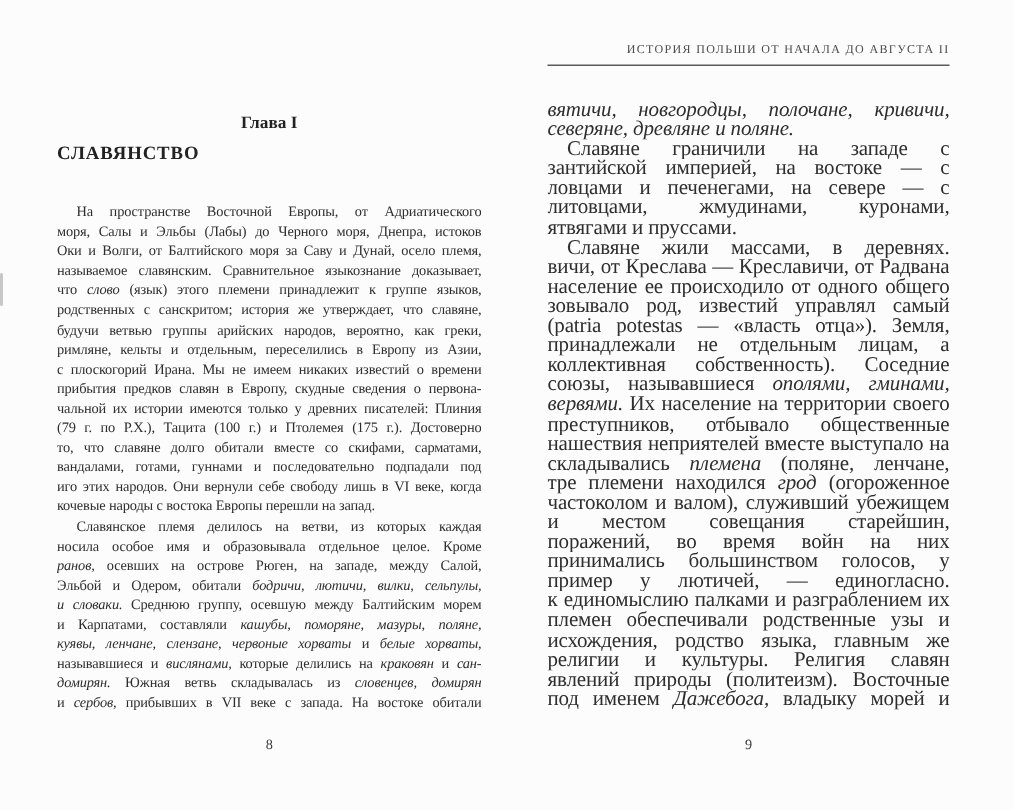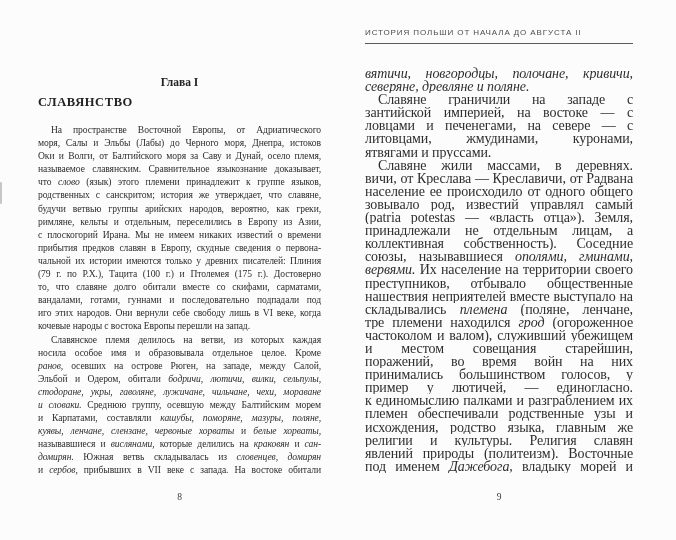--- a/index.html
+++ b/index.html
@@ -9,36 +9,36 @@
     font-family:"Liberation Serif","DejaVu Serif",serif;
     color:#2e2e2e;
   }
   .page-col{position:absolute;}
   #left-col{left:38px;top:76px;width:283px;}
   #right-col{left:365px;top:28px;width:268px;}
 
   .chapter-label{text-align:center;font-weight:bold;font-size:11.5px;color:#222;}
   .chapter-title{text-align:left;font-weight:bold;font-size:12.5px;letter-spacing:.6px;margin-top:7px;color:#222;}
 
-  .body-text{margin-top:13px;font-size:9.6px;}
+  .body-text{margin-top:25px;font-size:9.6px;}
   #right-body{margin-top:23px;font-size:14px;}
 
   .line{
     height:13.1px;line-height:13.1px;overflow:hidden;
     text-align:justify;text-align-last:justify;
     letter-spacing:-.1px;
     white-space:normal;
   }
   .line.indent{text-indent:13px;}
   .line.para-end{text-align-last:left;}
   .line i{font-style:italic;}
 
   .running-header{
-    font-family:Liberation Sans, sans-serif;
-    font-size:8px;letter-spacing:.9px;color:#4c4c4c;text-align:left;
+    font-family:Liberation Serif, serif;
+    font-size:8px;letter-spacing:.9px;color:#4c4c4c;text-align:right;
     height:10px;line-height:10px;
   }
   .header-rule{border-bottom:1px solid #5a5a5a;margin-top:5px;}
 
   .page-num{position:absolute;top:492px;text-align:center;font-size:9.5px;color:#3a3a3a;}
   #page-num-left{left:38px;width:283px;}
   #page-num-right{left:365px;width:268px;}
 
   .scan-artifact{
     position:absolute;left:0;top:182px;width:2px;height:22px;
@@ -69,21 +69,20 @@
         <div class="line"><span>чальной их истории имеются только у древних писателей: Плиния</span></div>
         <div class="line"><span>(79 г. по Р.Х.), Тацита (100 г.) и Птолемея (175 г.). Достоверно</span></div>
         <div class="line"><span>то, что славяне долго обитали вместе со скифами, сарматами,</span></div>
         <div class="line"><span>вандалами, готами, гуннами и последовательно подпадали под</span></div>
         <div class="line"><span>иго этих народов. Они вернули себе свободу лишь в VI веке, когда</span></div>
         <div class="line para-end"><span>кочевые народы с востока Европы перешли на запад.</span></div>
         <div class="line indent"><span>Славянское племя делилось на ветви, из которых каждая</span></div>
         <div class="line"><span>носила особое имя и образовывала отдельное целое. Кроме</span></div>
         <div class="line"><i>ранов,</i><span> осевших на острове Рюген, на западе, между Салой,</span></div>
         <div class="line"><span>Эльбой и Одером, обитали </span><i>бодричи, лютичи, вилки, сельпулы,</i></div>
-        <div class="line"><i>стодоране, укры, гаволяне, лужичане, чильчане, чехи, мораване</i></div>
         <div class="line"><i>и словаки.</i><span> Среднюю группу, осевшую между Балтийским морем</span></div>
         <div class="line"><span>и Карпатами, составляли </span><i>кашубы, поморяне, мазуры, поляне,</i></div>
         <div class="line"><i>куявы, ленчане, слензане, червоные хорваты</i><span> и </span><i>белые хорваты,</i></div>
         <div class="line"><span>называвшиеся и </span><i>вислянами,</i><span> которые делились на </span><i>краковян</i><span> и </span><i>сан-</i></div>
         <div class="line"><i>домирян.</i><span> Южная ветвь складывалась из </span><i>словенцев, домирян</i></div>
         <div class="line"><span>и </span><i>сербов,</i><span> прибывших в VII веке с запада. На востоке обитали</span></div>
       </div>
   </section>
 
   <div class="page-num" id="page-num-left">8</div>

